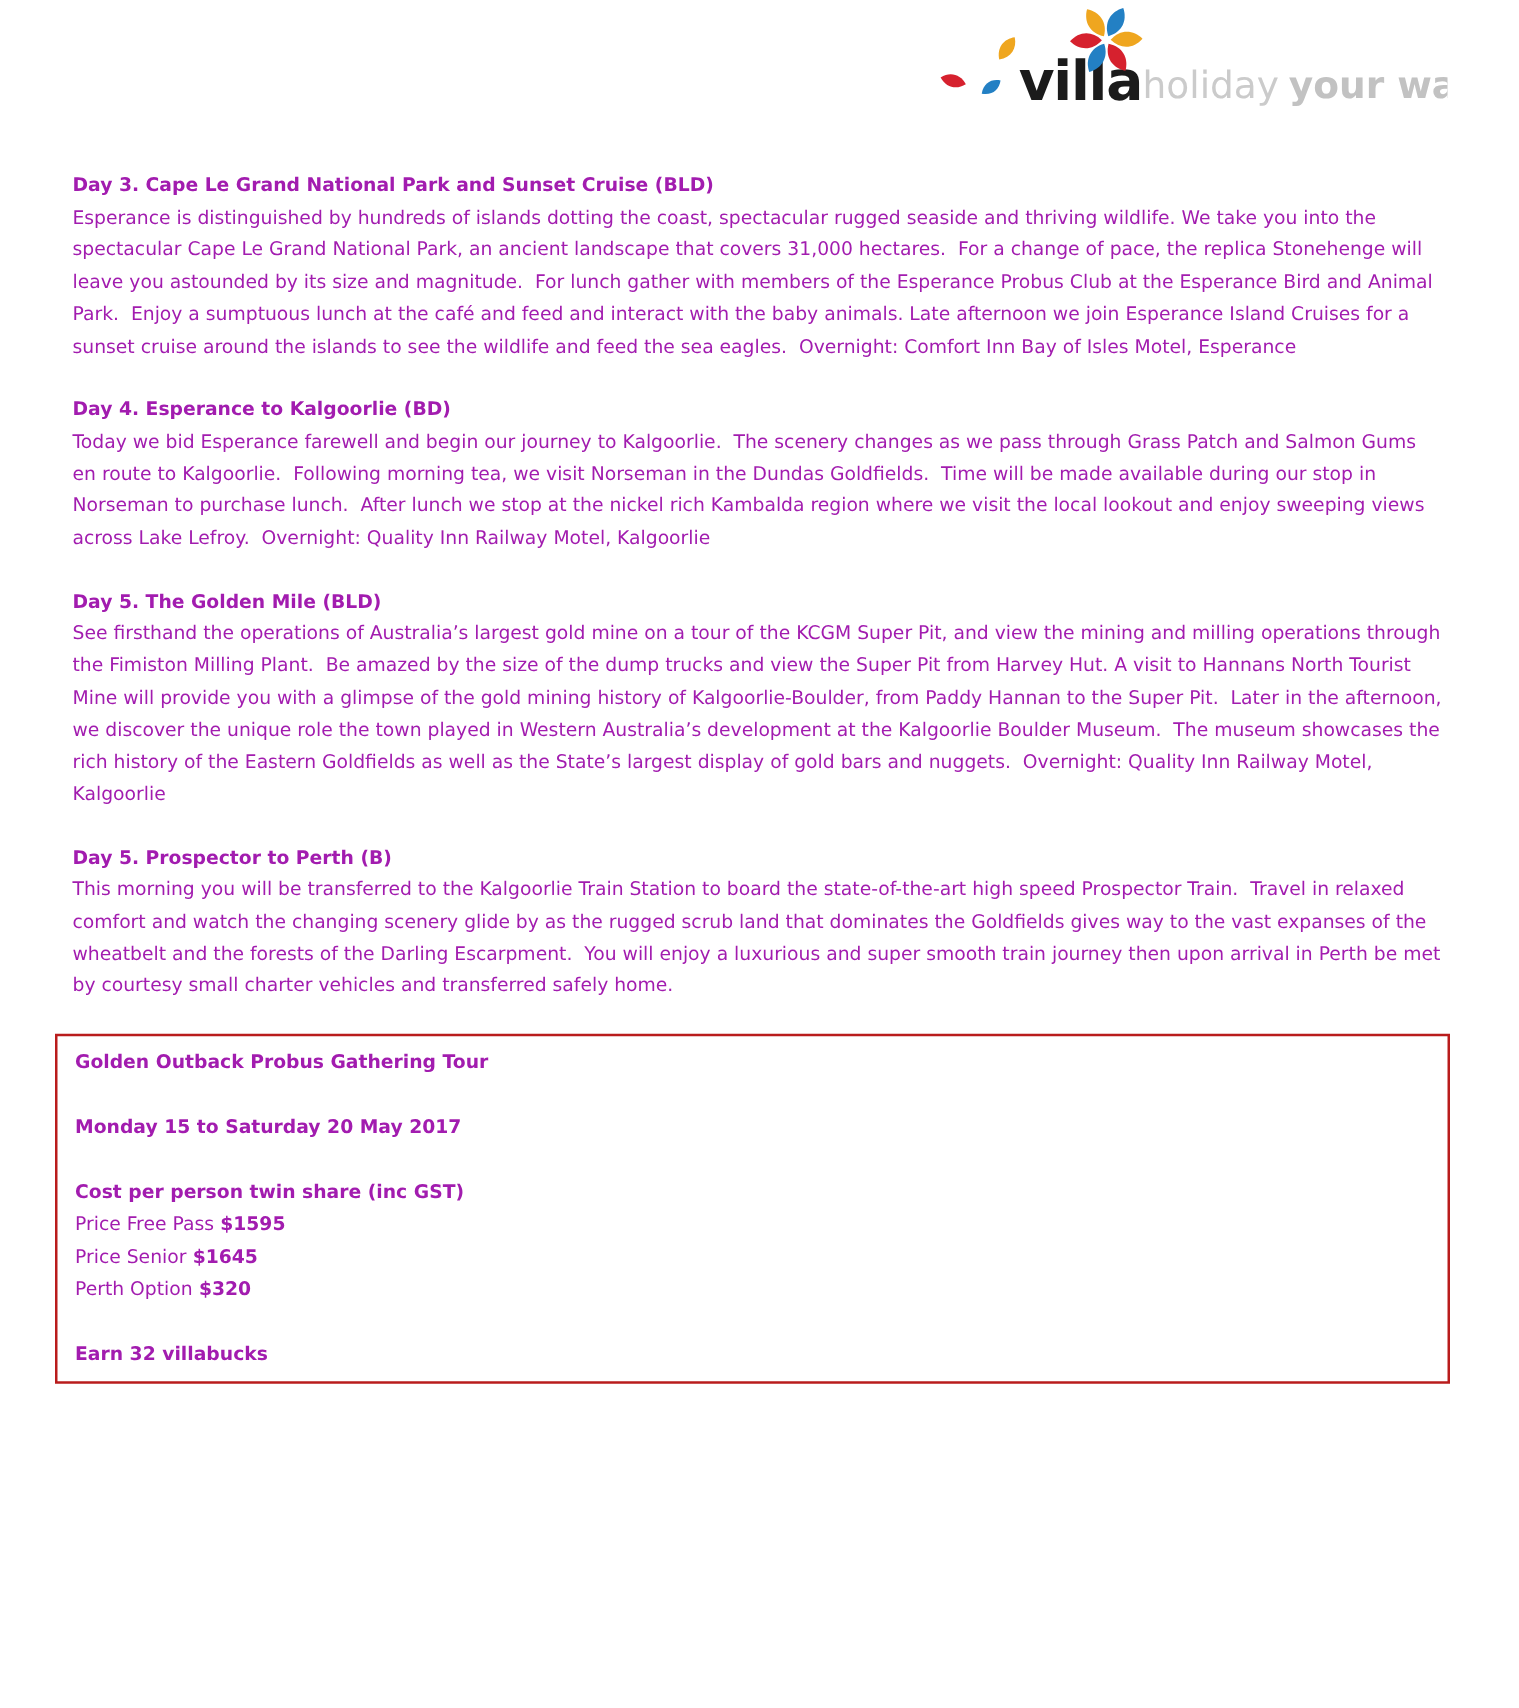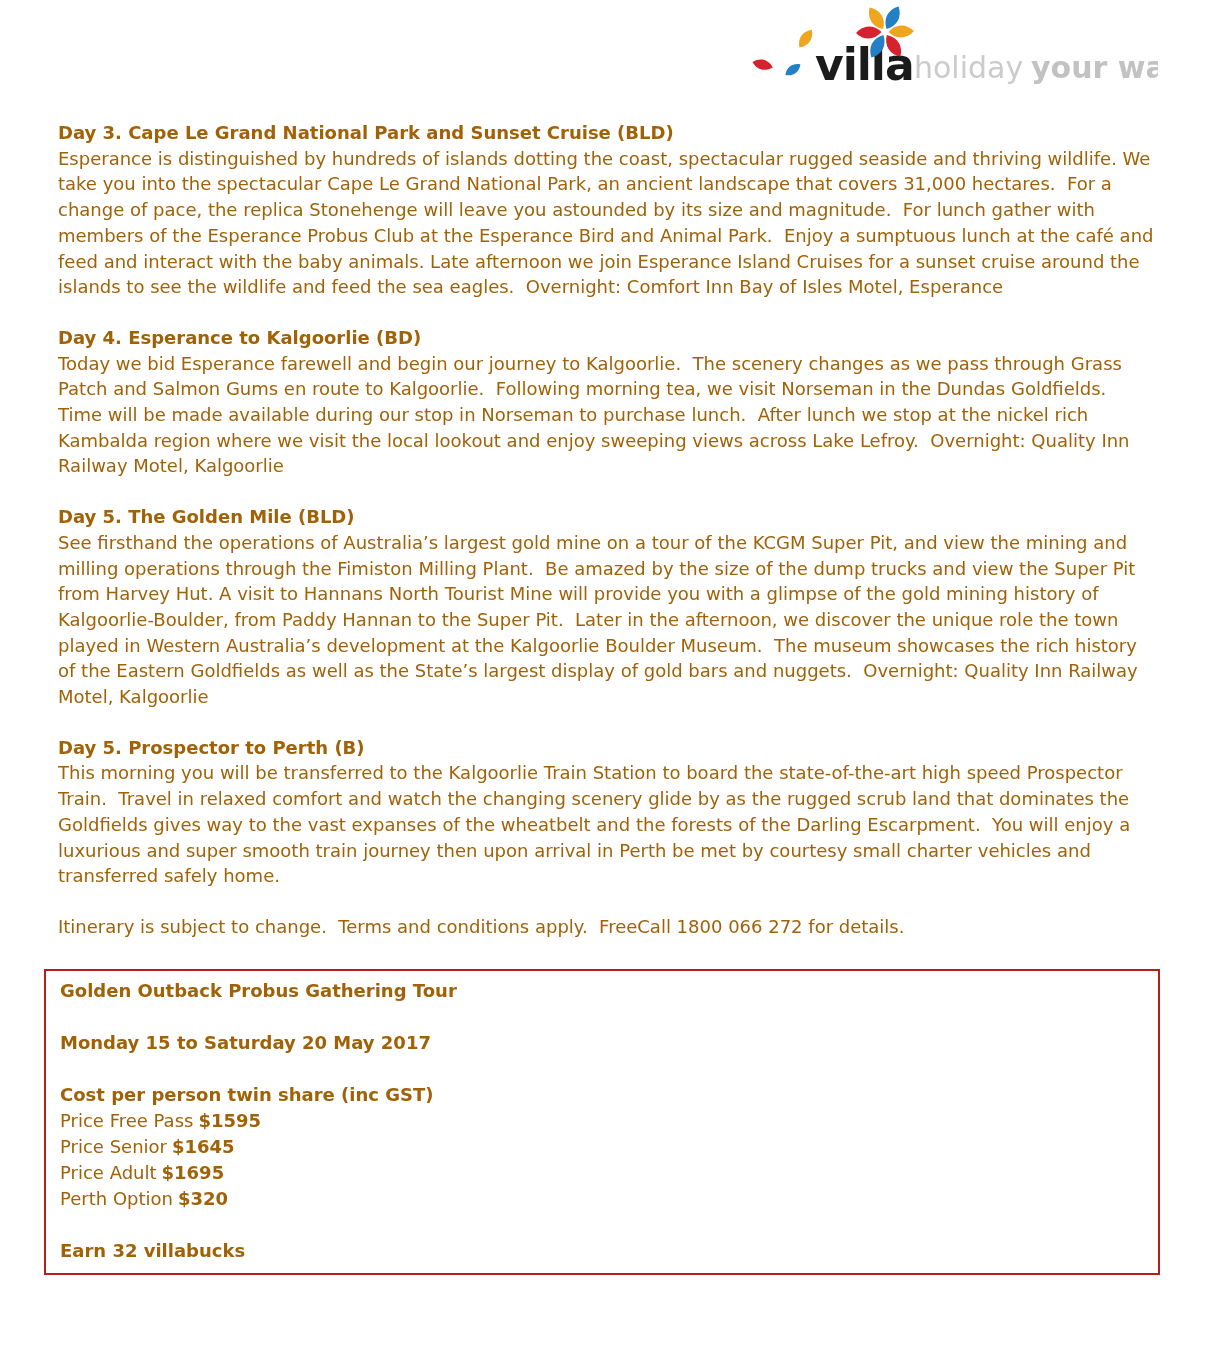--- a/index.html
+++ b/index.html
@@ -2,41 +2,41 @@
 <html><head>
 <meta charset="utf-8">
 <style>
   html, body { margin: 0; padding: 0; background: #ffffff; }
   .page {
     position: relative;
     width: 1215px;
     height: 1366px;
     background: #ffffff;
     font-family: "DejaVu Sans", "Liberation Sans", sans-serif;
-    color: #a16207;
+    color: #a21caf;
     overflow: hidden;
   }
 
   
   .logo-wrap {
     position: absolute;
     top: 4px;
     left: 738px;
     width: 420px;
     height: 92px;
   }
   .logo-wrap svg { display: block; }
 
   
   .content {
     position: absolute;
-    top: 120px;
+    top: 136px;
     left: 58px;
     width: 1096px;
-    font-size: 18px;
+    font-size: 15px;
     line-height: 25.7px;
   }
   .section { margin: 0 0 25px 0; }
   .section-heading { font-weight: bold; }
   .section-body { white-space: pre-wrap; }
   .footnote { margin: 0 0 29px 0; white-space: pre-wrap; }
 
   
   .tour-box {
     box-sizing: border-box;
@@ -99,39 +99,35 @@
     <div class="section">
       <div class="section-heading">Day 5. The Golden Mile (BLD)</div>
       <div class="section-body">See firsthand the operations of Australia’s largest gold mine on a tour of the KCGM Super Pit, and view the mining and milling operations through the Fimiston Milling Plant.  Be amazed by the size of the dump trucks and view the Super Pit from Harvey Hut. A visit to Hannans North Tourist Mine will provide you with a glimpse of the gold mining history of Kalgoorlie-Boulder, from Paddy Hannan to the Super Pit.  Later in the afternoon, we discover the unique role the town played in Western Australia’s development at the Kalgoorlie Boulder Museum.  The museum showcases the rich history of the Eastern Goldfields as well as the State’s largest display of gold bars and nuggets.  Overnight: Quality Inn Railway Motel, Kalgoorlie</div>
     </div>
 
     <div class="section">
       <div class="section-heading">Day 5. Prospector to Perth (B)</div>
       <div class="section-body">This morning you will be transferred to the Kalgoorlie Train Station to board the state-of-the-art high speed Prospector Train.  Travel in relaxed comfort and watch the changing scenery glide by as the rugged scrub land that dominates the Goldfields gives way to the vast expanses of the wheatbelt and the forests of the Darling Escarpment.  You will enjoy a luxurious and super smooth train journey then upon arrival in Perth be met by courtesy small charter vehicles and transferred safely home.</div>
     </div>
 
-    <div class="footnote">Itinerary is subject to change.  Terms and conditions apply.  FreeCall 1800 066 272 for details.</div>
 
     <div class="tour-box">
       <div class="box-line">Golden Outback Probus Gathering Tour</div>
       <div class="blank-line"></div>
       <div class="box-line">Monday 15 to Saturday 20 May 2017</div>
       <div class="blank-line"></div>
       <div class="box-line">Cost per person twin share (inc GST)</div>
 
       <div class="price-line">
         <span class="price-label">Price Free Pass</span><span class="price-value">$1595</span>
       </div>
       <div class="price-line">
         <span class="price-label">Price Senior</span><span class="price-value">$1645</span>
       </div>
       <div class="price-line">
-        <span class="price-label">Price Adult</span><span class="price-value">$1695</span>
-      </div>
-      <div class="price-line">
         <span class="price-label">Perth Option</span><span class="price-value">$320</span>
       </div>
 
       <div class="blank-line"></div>
       <div class="box-line">Earn 32 villabucks</div>
     </div>
 
   </div>
 </div>
 

